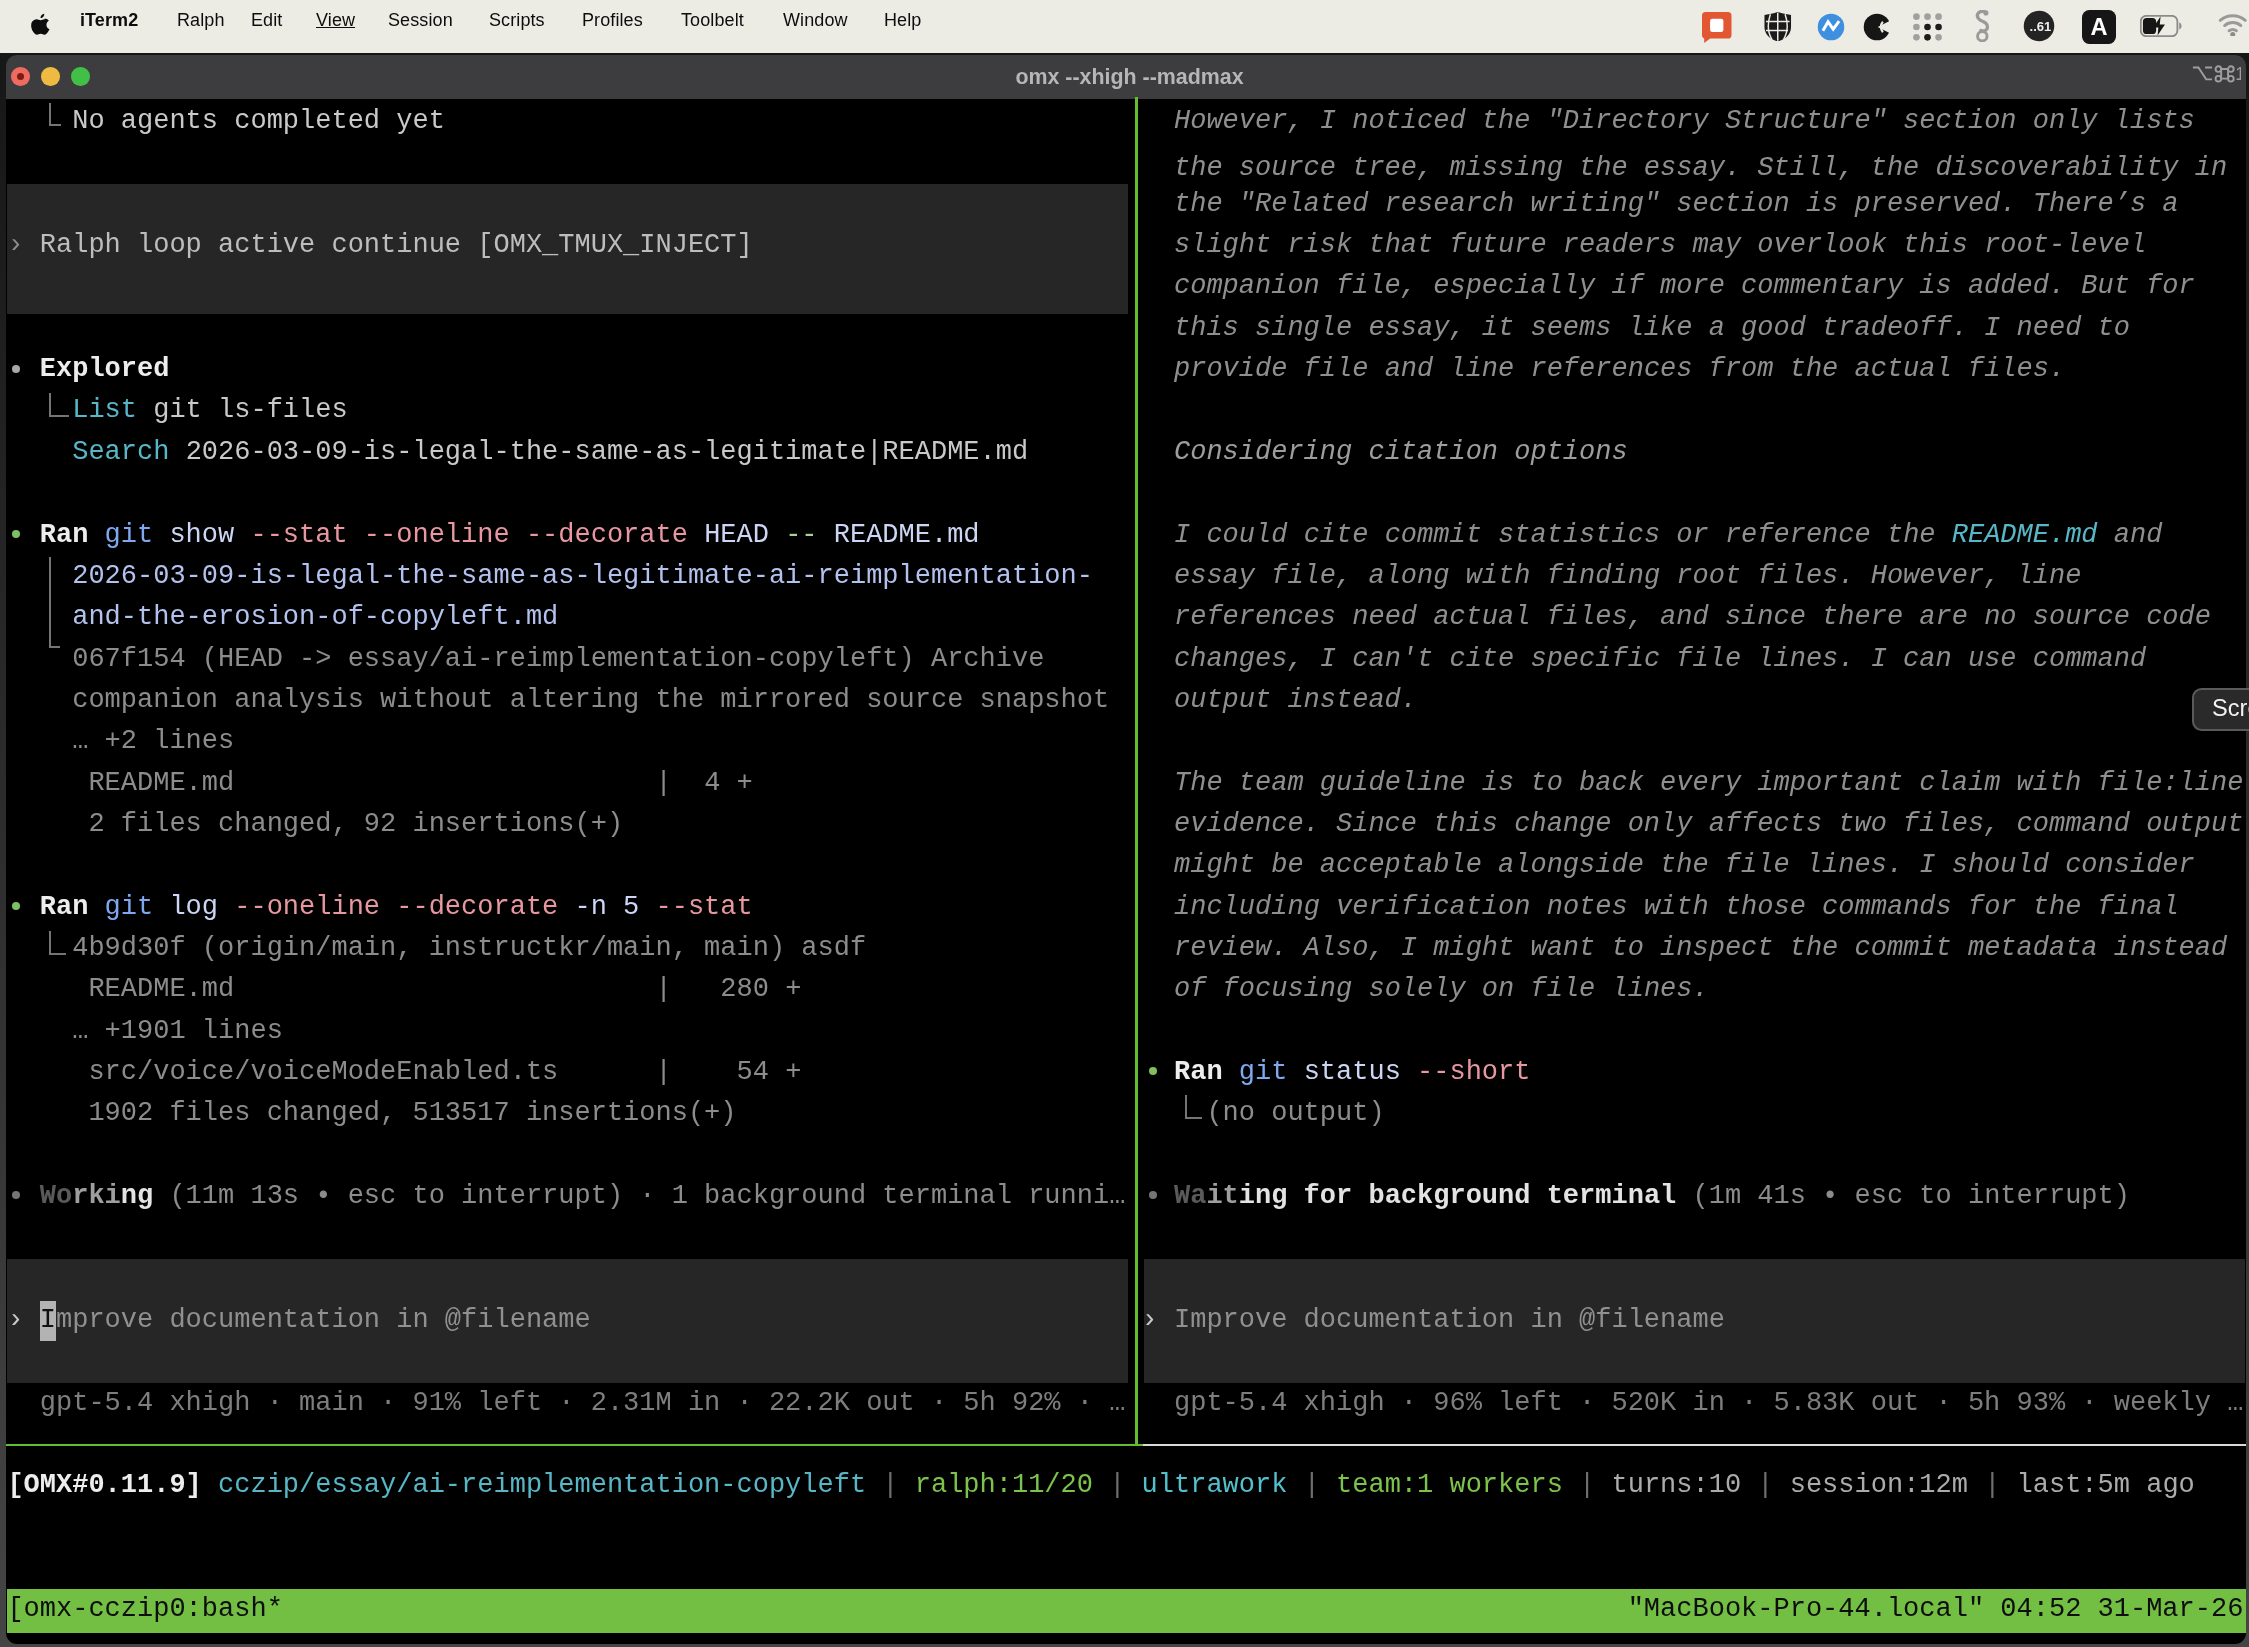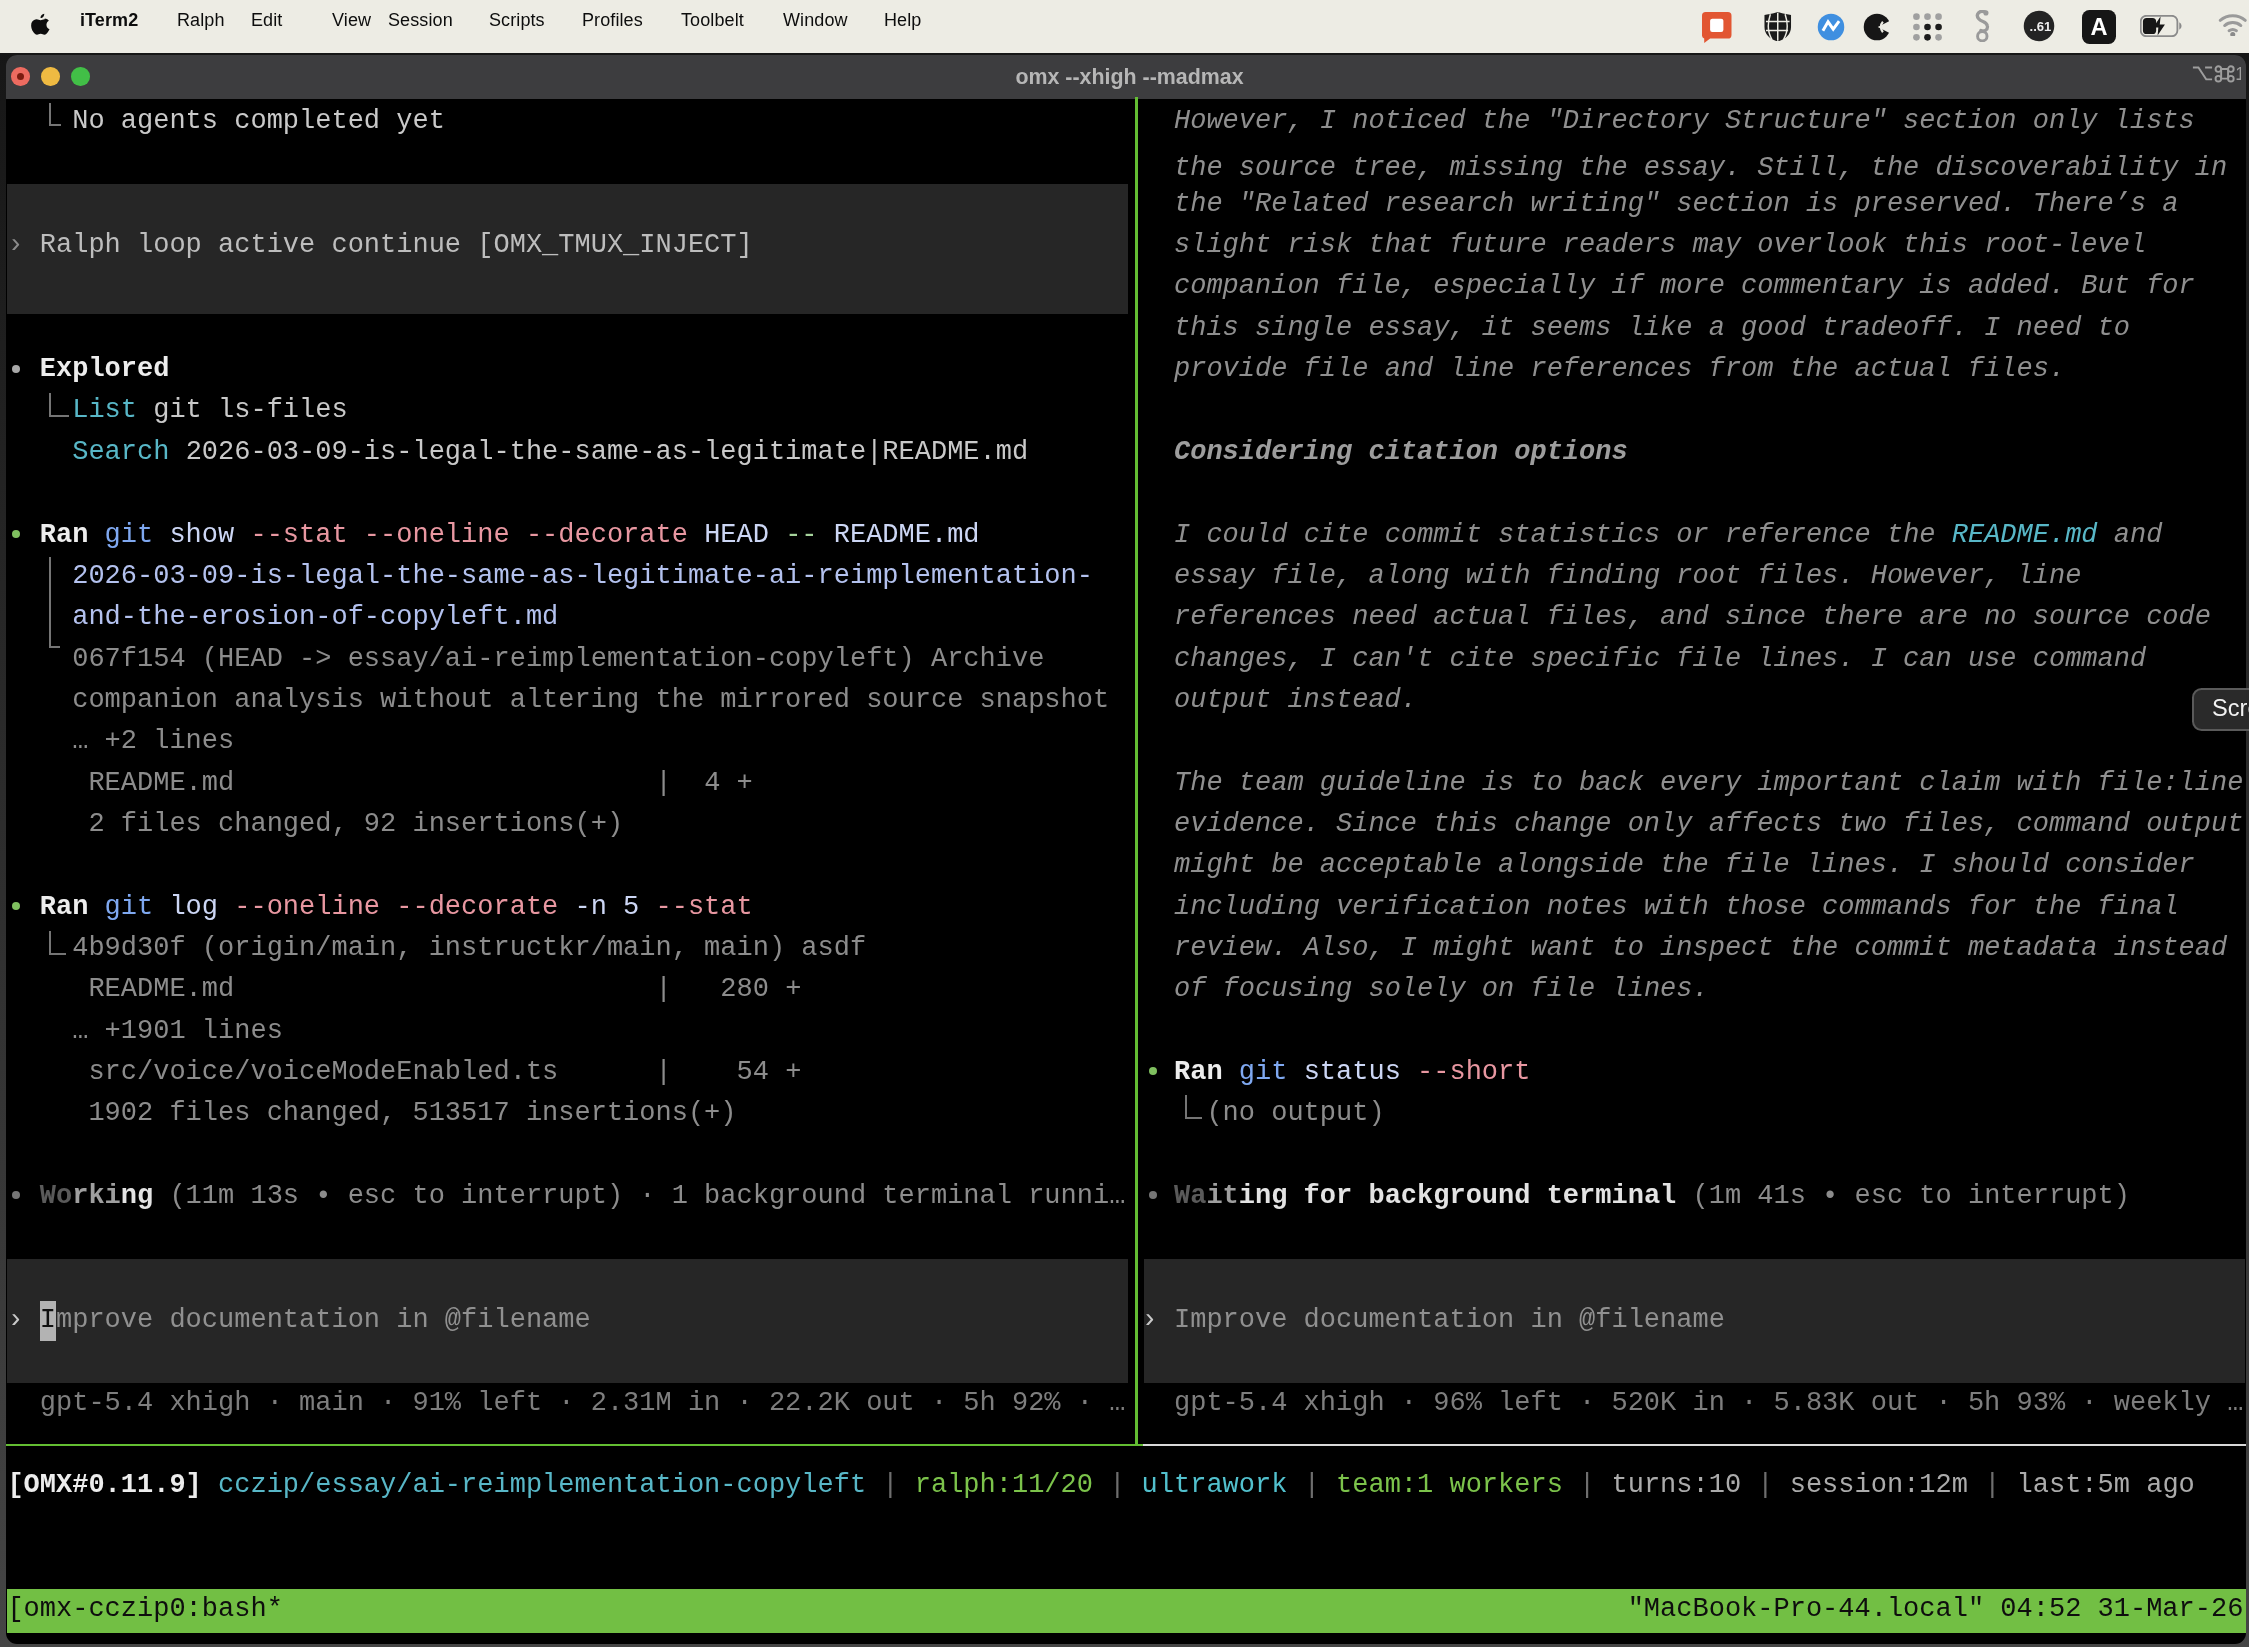--- a/index.html
+++ b/index.html
@@ -25,35 +25,35 @@
 .pk{color:#e897a1;}
 .gn{color:#a5d29b;}
 .cy{color:#58b7c7;}
 .cy2{color:#52c0cd;}
 .sg{color:#7cc34b;}
 .sh1{color:#5a5a5a;font-weight:bold;}
 .sh2{color:#9f9f9f;font-weight:bold;}
 .sh3{color:#e3e3e3;font-weight:bold;}
 .k{color:#0e0e0e;}
 .it{color:#8f8f8f;font-style:italic;}
-.itb{color:#9d9d9d;font-weight:bold;font-style:italic;}
+.itb{color:#9d9d9d;font-weight:normal;font-style:italic;}
 .cyi{color:#58b7c7;font-style:italic;}
 .box{position:absolute;background:#262626}
 .mark{position:absolute;border-left:2.2px solid #757575;border-bottom:2.2px solid #757575}
 .bu{position:absolute;width:8px;height:8px;border-radius:50%}
 </style></head><body>
 <div id="menubar">
  <svg style="position:absolute;left:31px;top:12.5px" width="20" height="25" viewBox="0 0 27 34">
   <path fill="#0d0d0d" d="M18.5 8.6c-2.6 0-3.7 1.24-5.5 1.24-1.85 0-3.26-1.23-5.5-1.23C5.3 8.61 2.9 9.86 1.4 12 -0.72 15.06 -0.35 20.82 3.08 25.72 4.3 27.48 5.94 29.44 8.08 29.47c1.9.02 2.44-1.22 5.02-1.24 2.58-.01 3.07 1.25 4.97 1.23 2.14-.02 3.87-2.35 5.1-4.1.88-1.26 1.2-1.9 1.88-3.32-4.95-1.88-5.74-8.88-.85-11.58-1.5-1.87-3.59-2.95-5.56-2.95z"></path>
   <path fill="#0d0d0d" d="M17.9 1c.22 1.49-.39 2.95-1.19 3.97-.86 1.1-2.34 1.96-3.77 1.91-.26-1.43.41-2.9 1.22-3.89C15.05 1.9 16.57 1.06 17.9 1z"></path>
  </svg>
  <span style="left:80px;font-weight:bold;">iTerm2</span>
     <span style="left:177px;">Ralph</span>
     <span style="left:251px;">Edit</span>
-    <span style="left:332px;">View</span>
+    <span style="left:316px;text-decoration:underline;">View</span>
     <span style="left:388px;">Session</span>
     <span style="left:489px;">Scripts</span>
     <span style="left:582px;">Profiles</span>
     <span style="left:681px;">Toolbelt</span>
     <span style="left:783px;">Window</span>
     <span style="left:884px;">Help</span>
 </div>
 <div id="win"></div>
 <div id="titlebar"></div>
 <div class="tl" style="left:11px;background:#ed6b60"></div>

